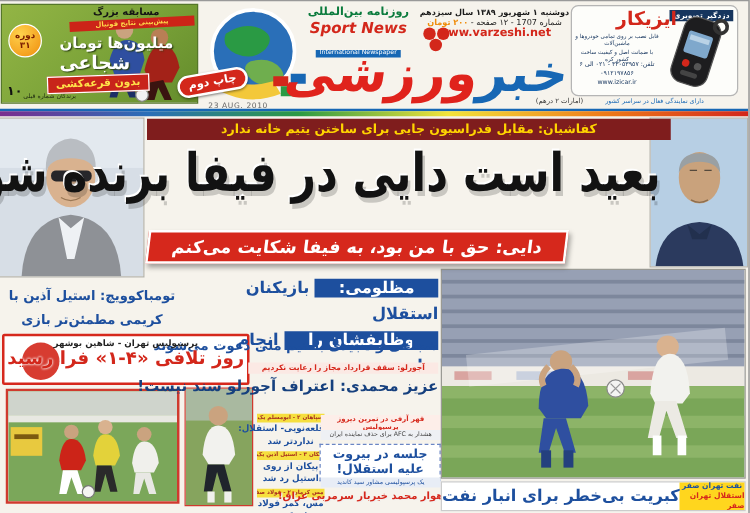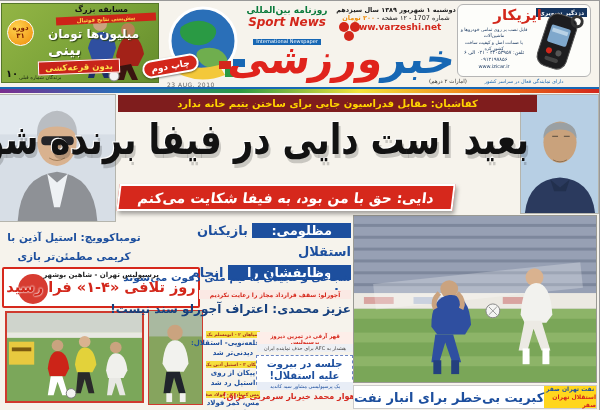--- a/index.html
+++ b/index.html
@@ -153,21 +153,21 @@
       <circle cx="44" cy="62" r="5" fill="#f2f2f2" stroke="#888"></circle>
     </svg>
     <div class="contest-top">مسابقه بزرگ</div>
     <div class="contest-strip">پیش‌بینی نتایج فوتبال</div>
     <div class="round-badge">
       <span>دوره</span>
       <span>۳۱</span>
     </div>
     <div class="prize">
       <div class="p1">میلیون‌ها تومان</div>
-      <div class="p2">بینی</div>
+      <div class="p2">شجاعی</div>
     </div>
     <div class="no-lottery">بدون قرعه‌کشی</div>
     <div class="contest-num">۱۰</div>
     <div class="contest-note">برندگان شماره قبلی</div>
   </div>
   <div class="abs reprint-badge">چاپ دوم</div>
   <div class="abs date-en">23 AUG. 2010</div>
 
   <svg class="abs globe" viewBox="0 0 98 78">
     <circle cx="42" cy="36" r="33" fill="#2a6fb8" stroke="#fff" stroke-width="3"></circle>
@@ -286,21 +286,21 @@
     <path d="M14,54 q2,-24 13,-24 q12,0 14,24 l-5,8 h-17z" fill="#f2f2ee"></path>
     <path d="M18,62 l-3,22 h7 l4,-16 l5,16 h7 l-6,-22z" fill="#20242c"></path>
     <rect x="18" y="84" width="6" height="9" fill="#f0f0ec"></rect>
     <rect x="32" y="84" width="6" height="9" fill="#f0f0ec"></rect>
   </svg>
 
   <div class="abs results">
     <div class="res-item">
       <span class="res-score">سپاهان ۲ - ابومسلم یک</span>
       <span class="res-title">قلعه‌نویی- استقلال:</span>
-      <span class="res-title">دیدنی‌تر شد</span>
+      <span class="res-title">ندارد‌تر شد</span>
     </div>
     <div class="res-item">
       <span class="res-score">پیکان ۳ - استیل آذین یک</span>
       <span class="res-title">پیکان از روی</span>
       <span class="res-title">استیل رد شد</span>
     </div>
     <div class="res-item">
       <span class="res-score">مس کرمان ۲ - فولاد صفر</span>
       <span class="res-title">مس، کمر فولاد</span>
       <span class="res-title">را شکست</span>

